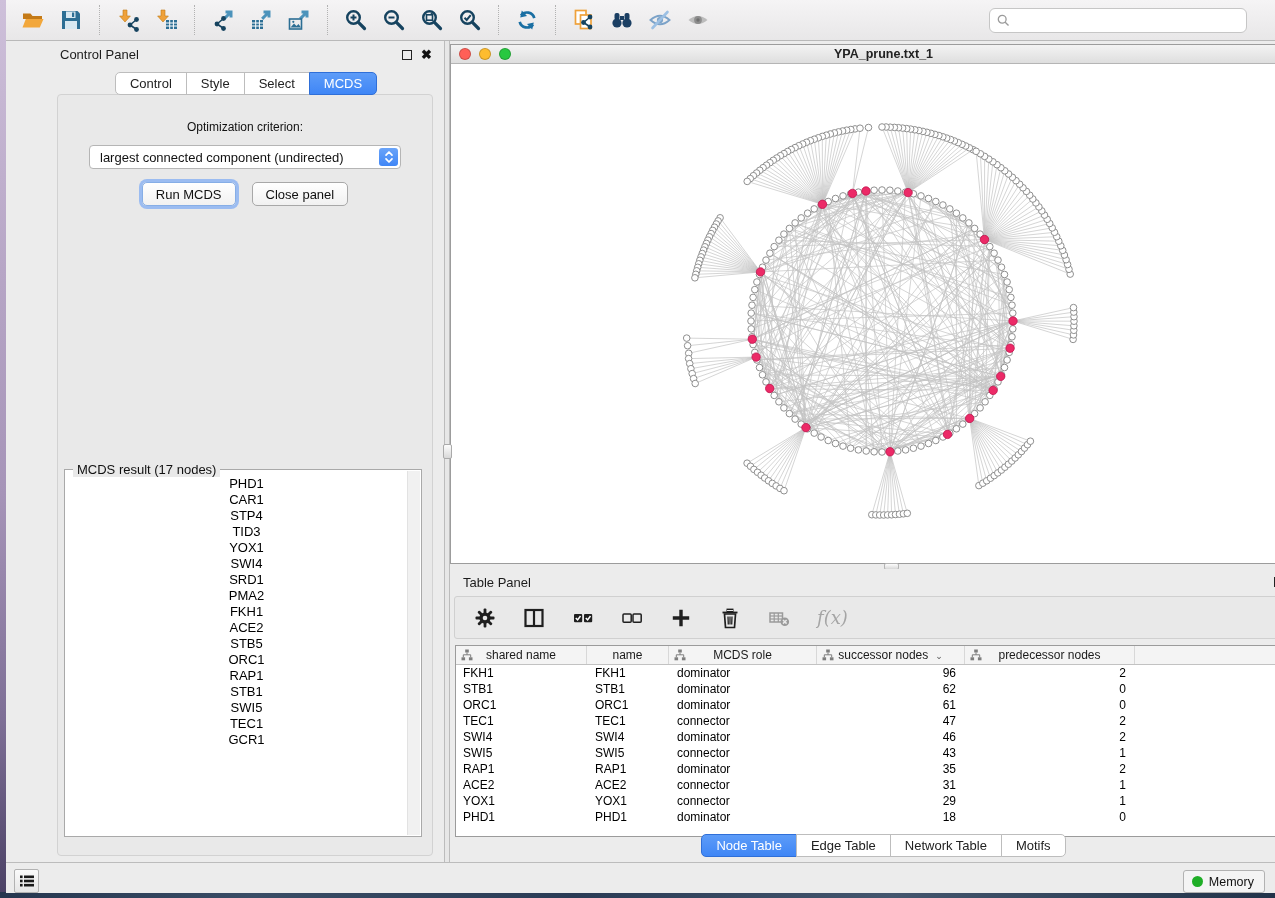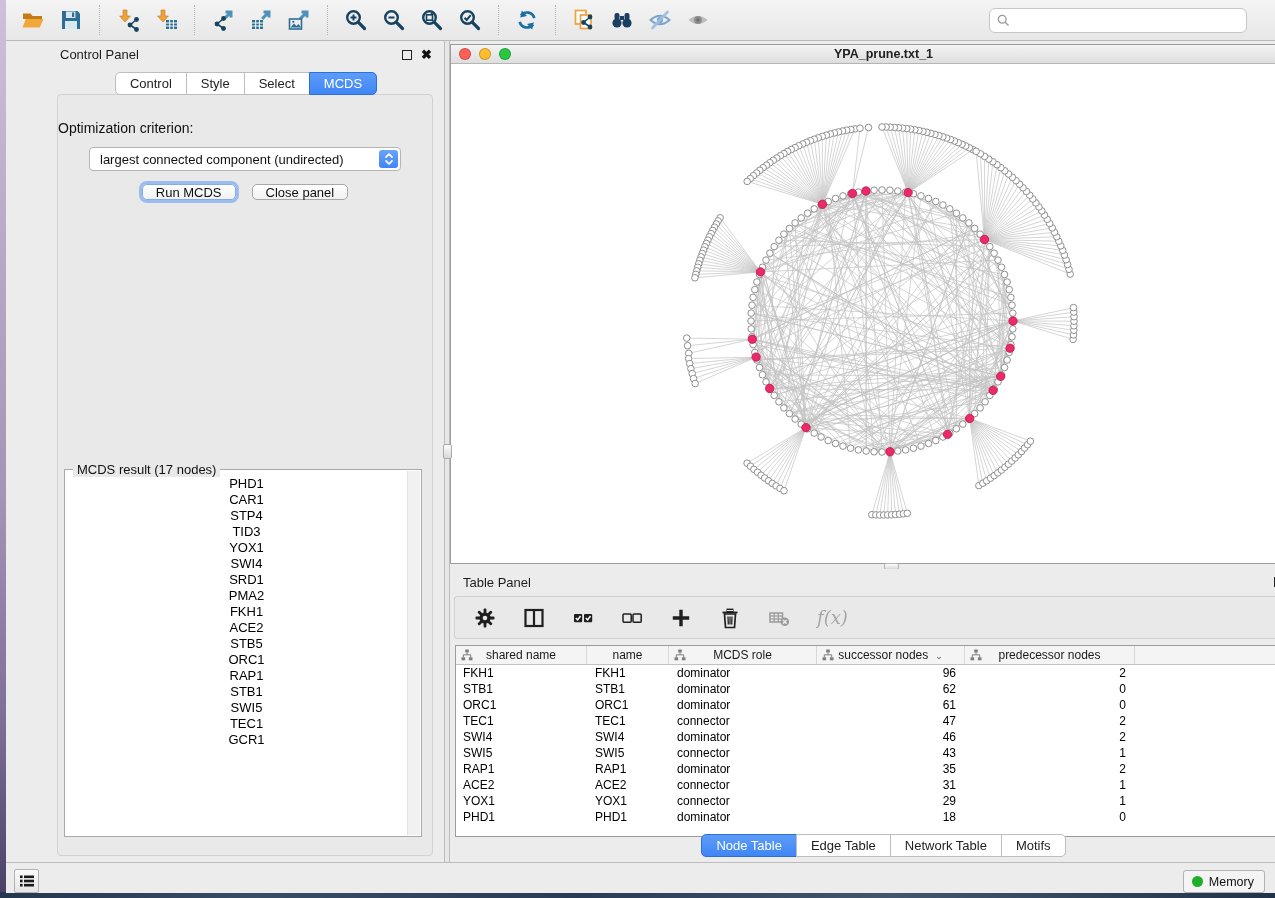--- a/index.html
+++ b/index.html
@@ -42,29 +42,29 @@
   .float-btn { width:10px; height:10px; border:1.6px solid #222; background:transparent; display:inline-block; }
   .close-btn { font-size:13px; font-weight:bold; color:#111; line-height:10px; }
   .cp-tabs { position:relative; z-index:2; display:flex; justify-content:center; margin-top:4px; }
   .tab { height:23px; padding:0 14px; background:#fff; border:1px solid #bdbdbd;
     font-size:13px; color:#222; display:flex; align-items:center; margin-left:-1px; }
   .tab:first-child { border-radius:5px 0 0 5px; margin-left:0; }
   .tab:last-child { border-radius:0 5px 5px 0; }
   .tab.active { background:linear-gradient(#5d9cf8,var(--accent)); border-color:#2f6fd8; color:#fff; }
   .cp-content { position:absolute; top:53px; bottom:6px; left:9px; right:11px;
     background:#e9e9e9; border:1px solid #d2d2d2; border-radius:4px; z-index:1; }
-  .opt-label { font-size:14px; color:#111; margin-top:25px; }
+  .opt-label { text-align:center; font-size:12px; color:#111; margin-top:25px; }
   .select { width:312px; height:24px; margin:11px auto 0; background:#fff;
     border:1px solid #b5b5b5; border-radius:4px; position:relative;
     display:flex; align-items:center; font-size:13px; color:#111; padding-left:10px; }
   .select-arrows { position:absolute; right:2px; top:2px; width:19px; height:18px;
     border-radius:3px; background:linear-gradient(#6aa4f9,var(--accent));
     display:flex; align-items:center; justify-content:center; }
   .btn-row { display:flex; justify-content:center; gap:16px; margin-top:13px; }
-  .btn { height:16px; padding:0 13px; font-size:13px; color:#111;
+  .btn { height:24px; padding:0 13px; font-size:13px; color:#111;
     background:linear-gradient(#ffffff,#f1f1f1); border:1px solid #a8a8a8; border-radius:5px;
     font-family:"Liberation Sans",sans-serif; }
   .btn.focus { box-shadow:0 0 0 3px rgba(106,160,245,.62); border-color:#86aee6; }
   .groupbox { position:absolute; left:6px; right:10px; top:374px; bottom:18px;
     background:#fff; border:1px solid #a9a9a9;text-align:center; }
   .legend { position:absolute; top:-8px; left:8px; background:#e9e9e9; padding:0 4px;
     font-size:13px; color:#111; }
   .mcds-list { list-style:none; padding:6px 0 0 7px; }
   .mcds-list li { font-size:13px; color:#000; line-height:16px; }
   .list-scroll { position:absolute; top:1px; bottom:1px; right:1px; width:13px;

